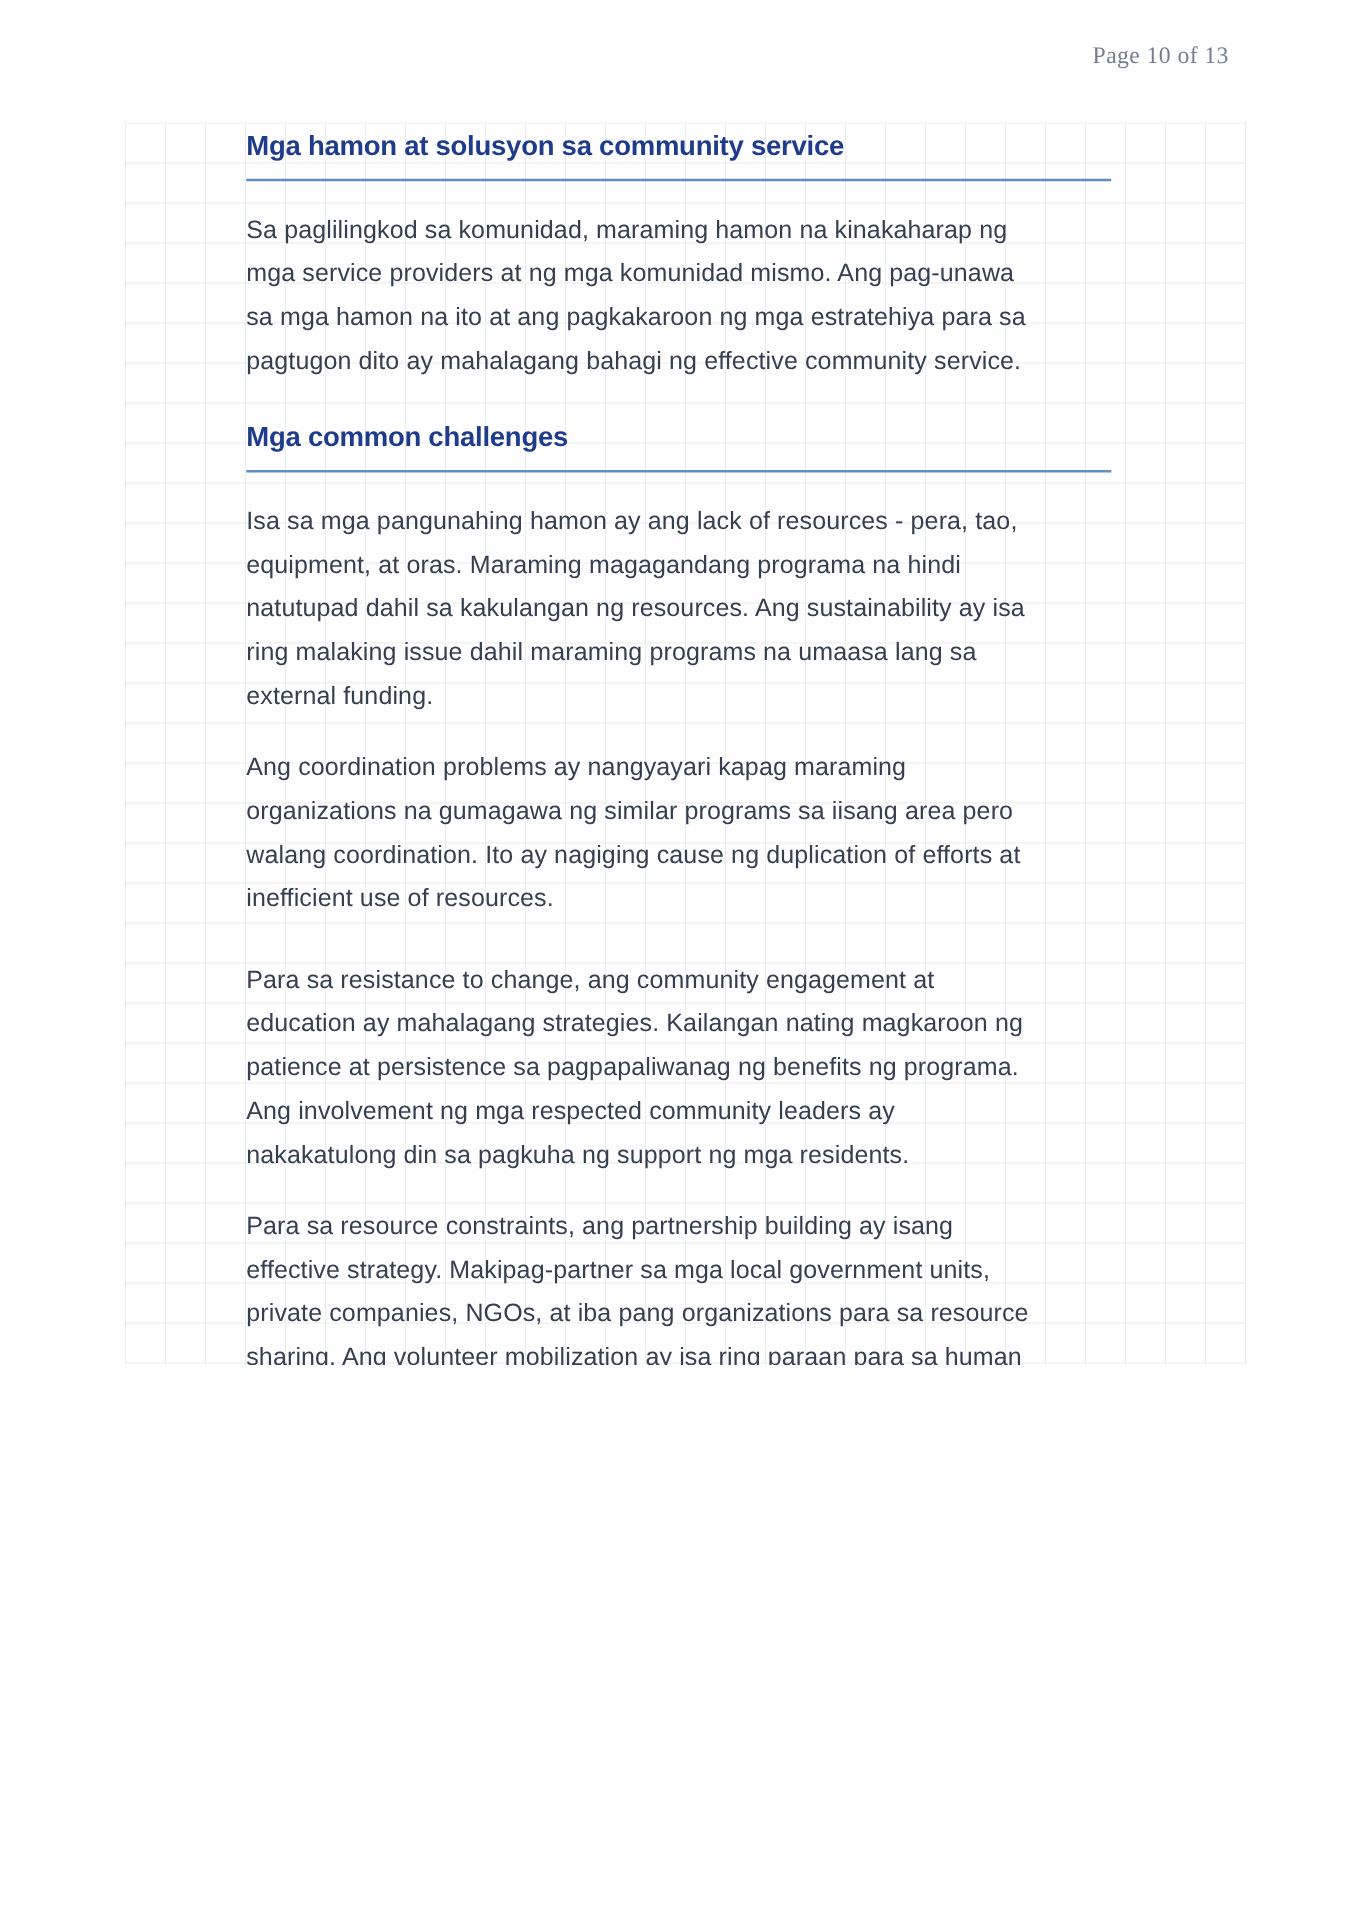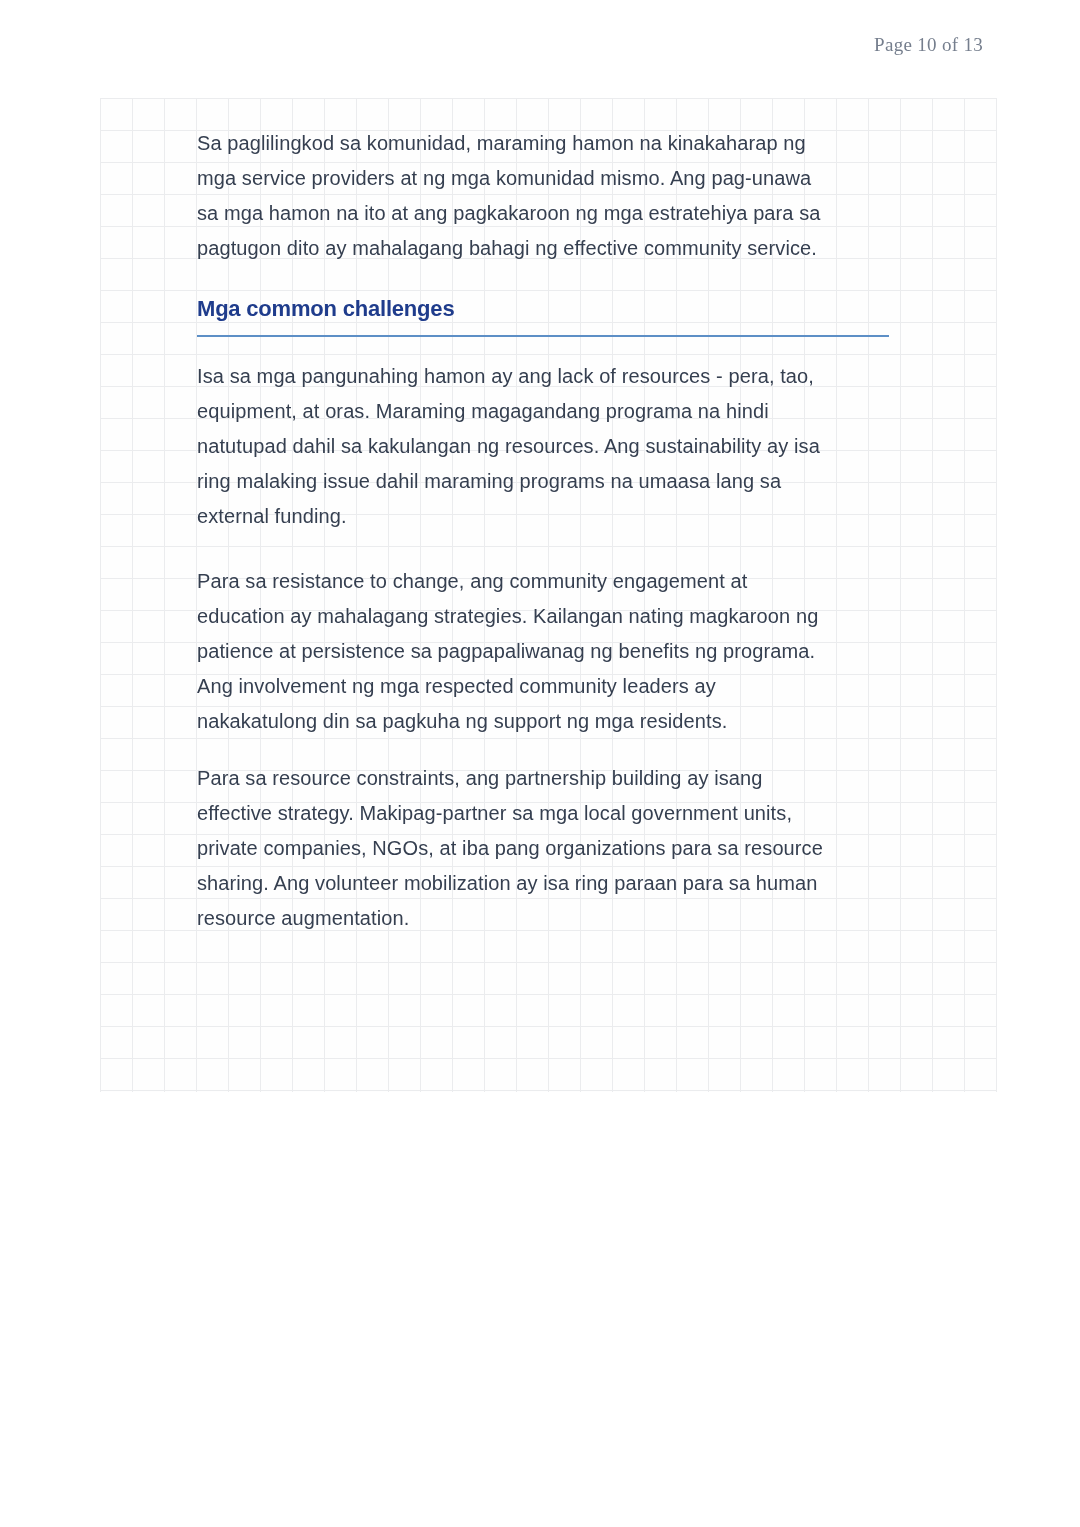--- a/index.html
+++ b/index.html
@@ -83,33 +83,38 @@
 
 <div class="page">
 
   <div class="page-number">Page 10 of 13</div>
 
   <div class="grid-paper"></div>
 
   <main class="content">
 
     <section>
+      <h2 class="heading">Mga hamon at solusyon sa community service</h2>
       <p class="para first">Sa paglilingkod sa komunidad, maraming hamon na kinakaharap ng
 mga service providers at ng mga komunidad mismo. Ang pag-unawa
 sa mga hamon na ito at ang pagkakaroon ng mga estratehiya para sa
 pagtugon dito ay mahalagang bahagi ng effective community service.</p>
     </section>
 
     <section>
       <h2 class="heading">Mga common challenges</h2>
       <p class="para first">Isa sa mga pangunahing hamon ay ang lack of resources - pera, tao,
 equipment, at oras. Maraming magagandang programa na hindi
 natutupad dahil sa kakulangan ng resources. Ang sustainability ay isa
 ring malaking issue dahil maraming programs na umaasa lang sa
 external funding.</p>
+      <p class="para">Ang coordination problems ay nangyayari kapag maraming
+organizations na gumagawa ng similar programs sa iisang area pero
+walang coordination. Ito ay nagiging cause ng duplication of efforts at
+inefficient use of resources.</p>
     </section>
 
     <section>
       <p class="para">Para sa resistance to change, ang community engagement at
 education ay mahalagang strategies. Kailangan nating magkaroon ng
 patience at persistence sa pagpapaliwanag ng benefits ng programa.
 Ang involvement ng mga respected community leaders ay
 nakakatulong din sa pagkuha ng support ng mga residents.</p>
       <p class="para first">Para sa resource constraints, ang partnership building ay isang
 effective strategy. Makipag-partner sa mga local government units,

